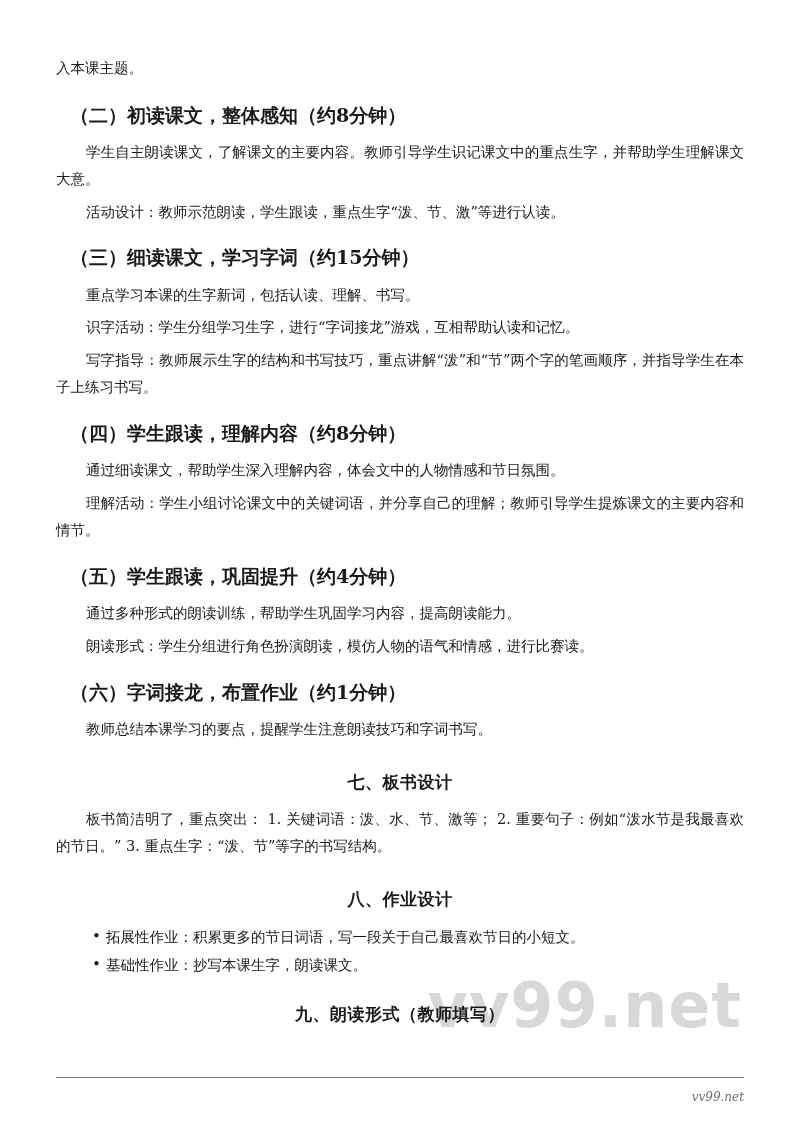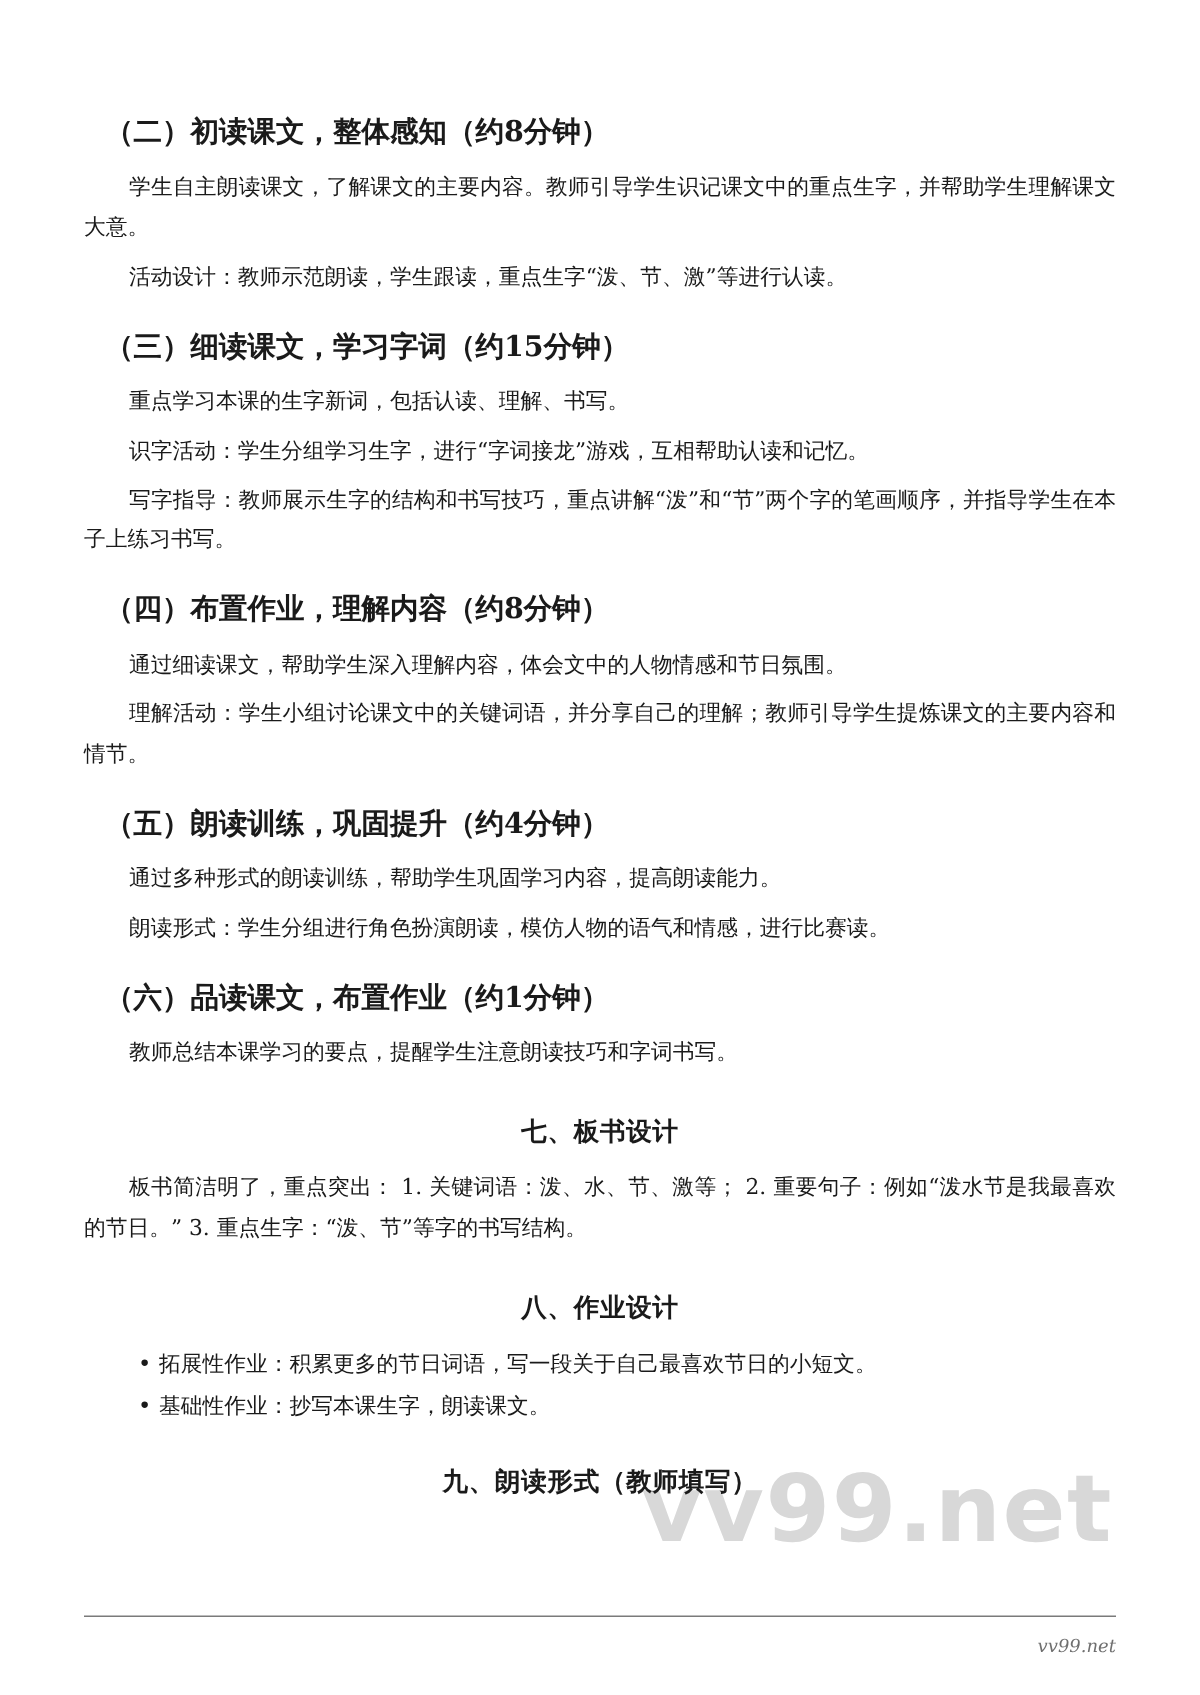--- a/index.html
+++ b/index.html
@@ -119,39 +119,40 @@
 </style>
 </head>
 <body>
 
 <div class="page">
 
   <div class="watermark">vv99.net</div>
 
   <div class="content">
 
+    <p class="cont-line">入本课主题。</p>
 
     <h3 class="sub-head">（二）初读课文，整体感知（约8分钟）</h3>
     <p class="para">学生自主朗读课文，了解课文的主要内容。教师引导学生识记课文中的重点生字，并帮助学生理解课文大意。</p>
     <p class="para">活动设计：教师示范朗读，学生跟读，重点生字“泼、节、激”等进行认读。</p>
 
     <h3 class="sub-head">（三）细读课文，学习字词（约15分钟）</h3>
     <p class="para">重点学习本课的生字新词，包括认读、理解、书写。</p>
     <p class="para">识字活动：学生分组学习生字，进行“字词接龙”游戏，互相帮助认读和记忆。</p>
     <p class="para">写字指导：教师展示生字的结构和书写技巧，重点讲解“泼”和“节”两个字的笔画顺序，并指导学生在本子上练习书写。</p>
 
-    <h3 class="sub-head">（四）布置作业，理解内容（约8分钟）</h3>
+    <h3 class="sub-head">（四）学生跟读，理解内容（约8分钟）</h3>
     <p class="para">通过细读课文，帮助学生深入理解内容，体会文中的人物情感和节日氛围。</p>
     <p class="para">理解活动：学生小组讨论课文中的关键词语，并分享自己的理解；教师引导学生提炼课文的主要内容和情节。</p>
 
-    <h3 class="sub-head">（五）朗读训练，巩固提升（约4分钟）</h3>
+    <h3 class="sub-head">（五）学生跟读，巩固提升（约4分钟）</h3>
     <p class="para">通过多种形式的朗读训练，帮助学生巩固学习内容，提高朗读能力。</p>
     <p class="para">朗读形式：学生分组进行角色扮演朗读，模仿人物的语气和情感，进行比赛读。</p>
 
-    <h3 class="sub-head">（六）品读课文，布置作业（约1分钟）</h3>
+    <h3 class="sub-head">（六）字词接龙，布置作业（约1分钟）</h3>
     <p class="para">教师总结本课学习的要点，提醒学生注意朗读技巧和字词书写。</p>
 
     <h2 class="sect-head">七、板书设计</h2>
     <p class="para">板书简洁明了，重点突出： 1. 关键词语：泼、水、节、激等； 2. 重要句子：例如“泼水节是我最喜欢的节日。” 3. 重点生字：“泼、节”等字的书写结构。</p>
 
     <h2 class="sect-head">八、作业设计</h2>
     <ul class="bullets">
       <li>拓展性作业：积累更多的节日词语，写一段关于自己最喜欢节日的小短文。</li>
       <li>基础性作业：抄写本课生字，朗读课文。</li>
     </ul>

